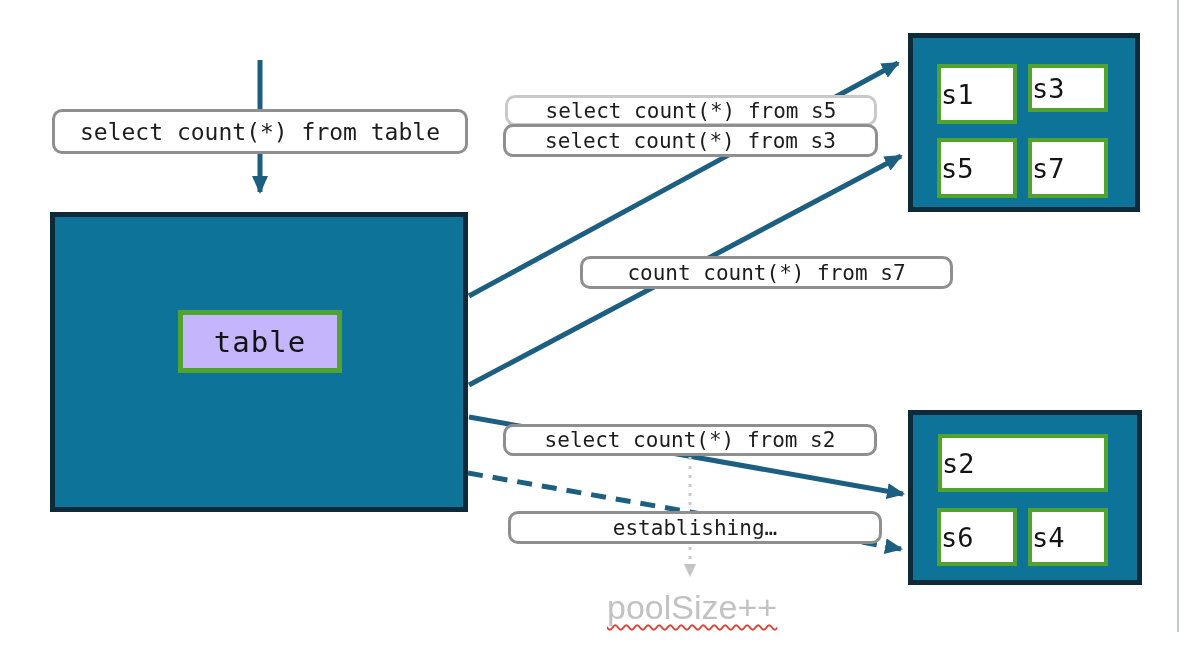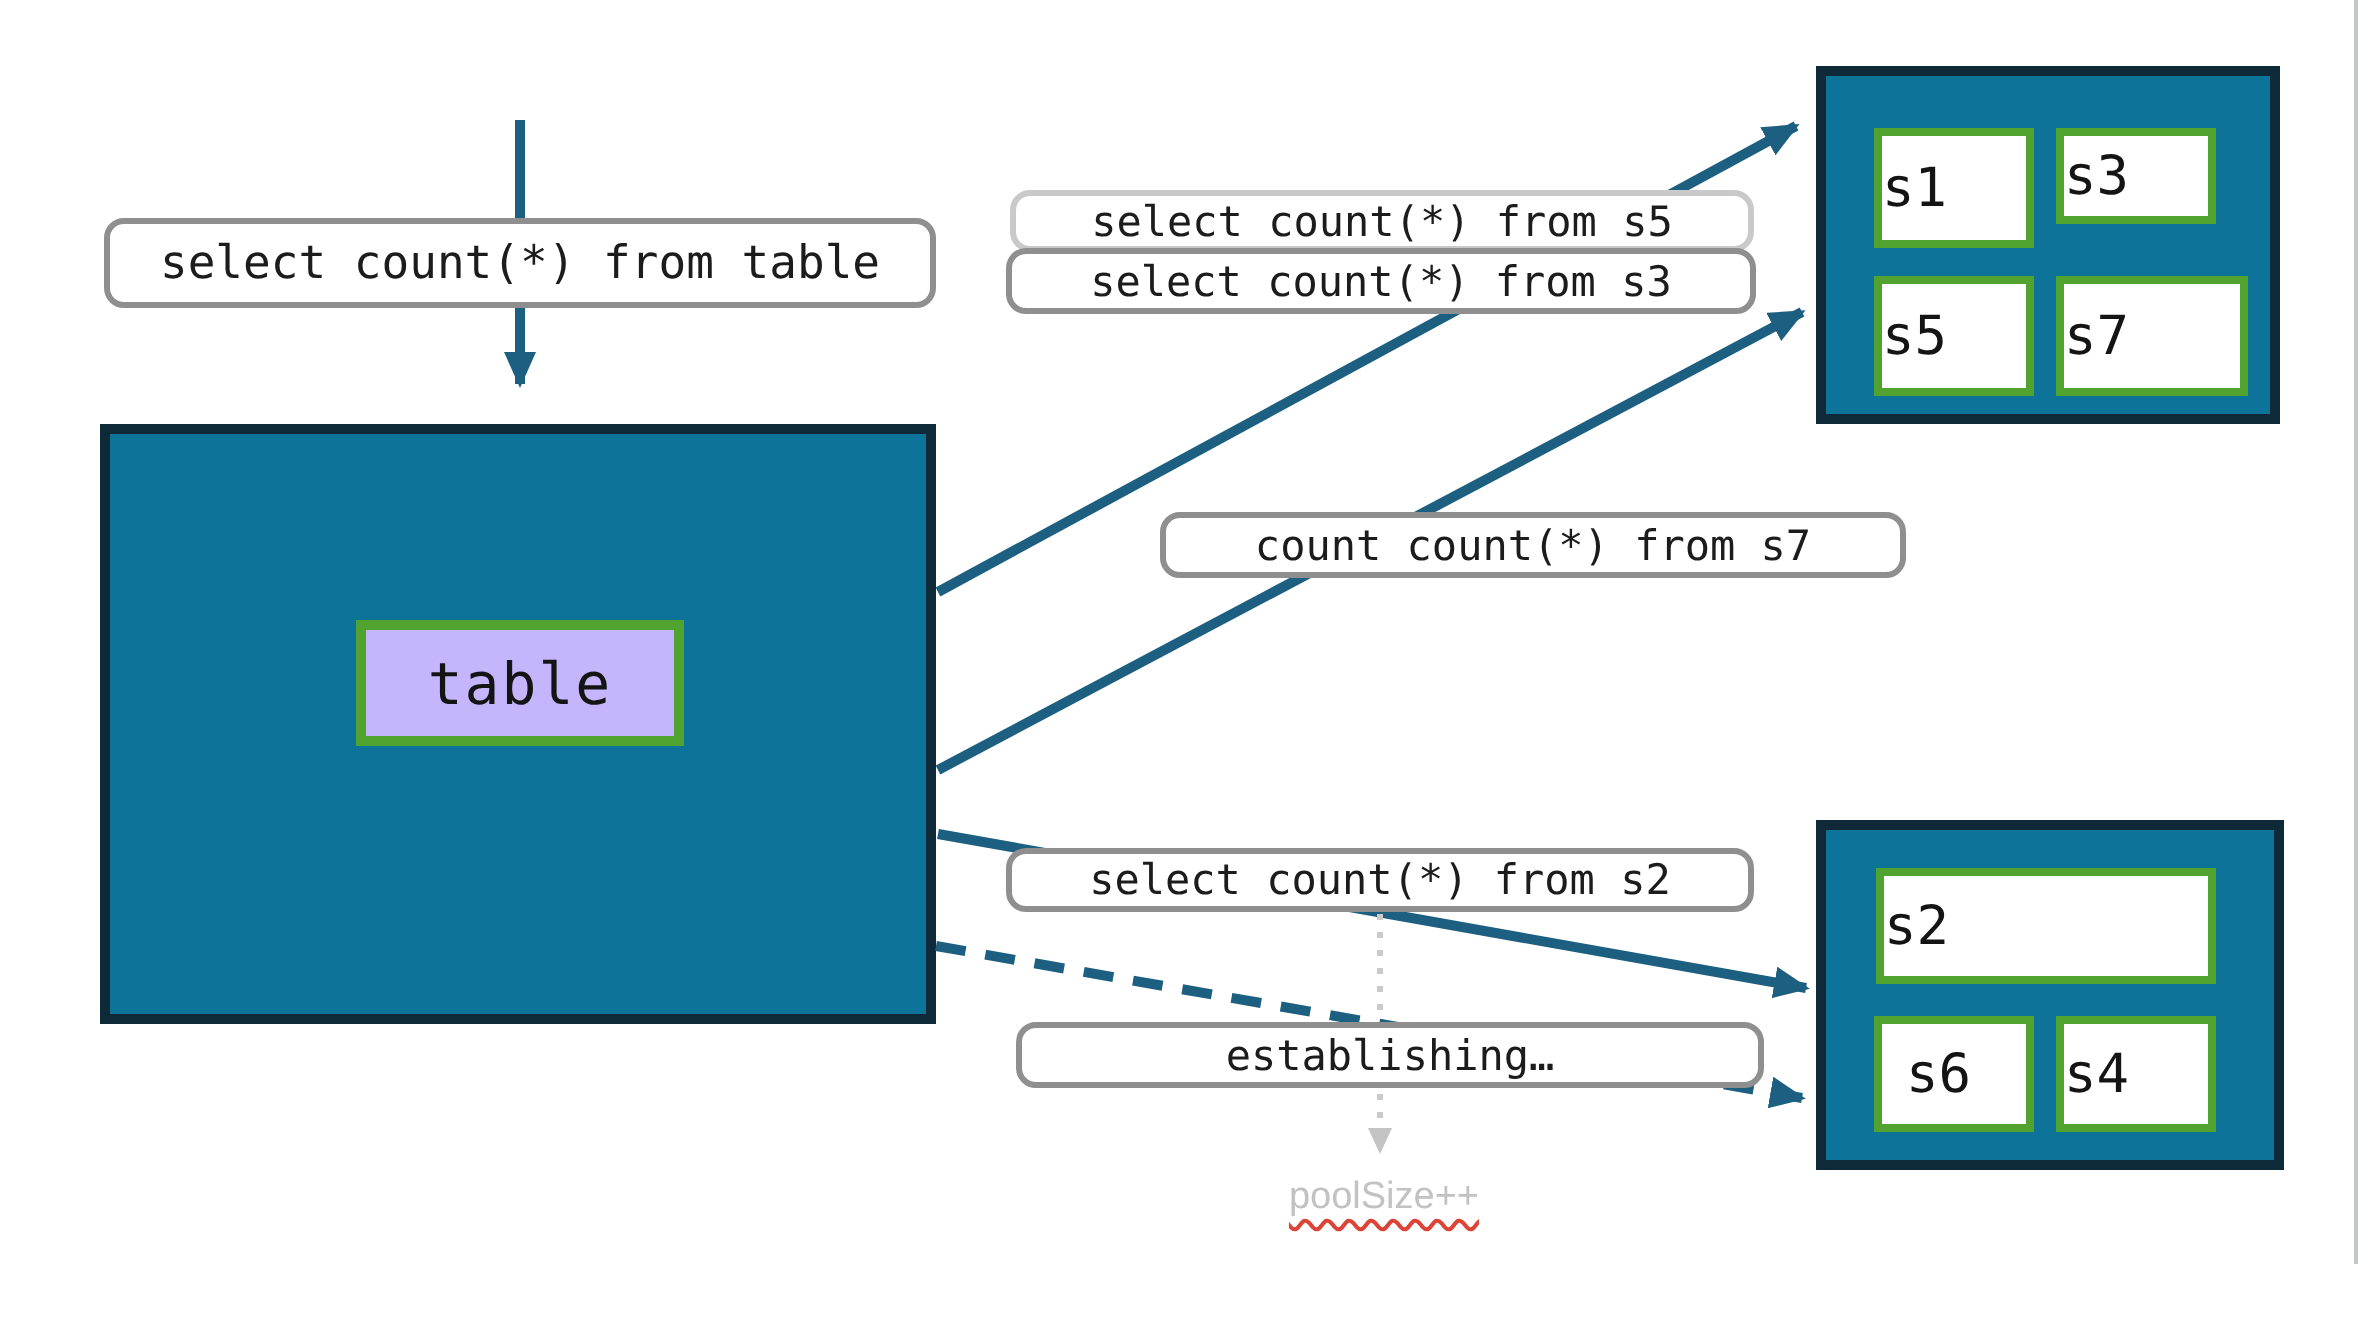--- a/index.html
+++ b/index.html
@@ -38,23 +38,22 @@
     display:flex;align-items:center;justify-content:center;
     font-size:21px;color:#1C1C1C;
     white-space:nowrap;
     z-index:3;
   }
   .pill.light{border-color:#C9C9C9;align-items:flex-end;}
   .pill.big{font-size:23px;}
   #arrow-layer{position:absolute;left:0;top:0;z-index:2;}
   #pool-size{
     font-family:"Liberation Sans","DejaVu Sans",sans-serif;
-    font-size:19px;
+    font-size:34px;
     color:#C2C2C2;
-    text-align:center;
     text-decoration:underline wavy #DB4437 2px;
     text-underline-offset:5px;
     text-decoration-skip-ink:none;
     z-index:3;
   }
   .slide-edge{
     width:2px;background:#C2C7CB;
   }
 </style>
 </head>
@@ -87,29 +86,29 @@
   <div class="abs teal-box" style="left:908px;top:33px;width:232px;height:179px;"></div>
   <div class="abs cell" style="left:937px;top:64px;width:80px;height:60px;">
     <span>s1</span>
   </div>
   <div class="abs cell" style="left:1028px;top:64px;width:80px;height:48px;">
     <span>s3</span>
   </div>
   <div class="abs cell" style="left:937px;top:138px;width:80px;height:60px;">
     <span>s5</span>
   </div>
-  <div class="abs cell" style="left:1028px;top:138px;width:96px;height:60px;">
+  <div class="abs cell" style="left:1028px;top:138px;width:80px;height:60px;">
     <span>s7</span>
   </div>
 
   <div class="abs teal-box" style="left:908px;top:410px;width:234px;height:175px;"></div>
   <div class="abs cell" style="left:938px;top:434px;width:170px;height:58px;">
     <span>s2</span>
   </div>
-  <div class="abs cell" style="left:937px;top:508px;width:80px;height:58px;padding-left:12px;">
+  <div class="abs cell" style="left:937px;top:508px;width:80px;height:58px;">
     <span>s6</span>
   </div>
   <div class="abs cell" style="left:1028px;top:508px;width:80px;height:58px;">
     <span>s4</span>
   </div>
 
   <div class="abs pill big" style="left:52px;top:109px;width:416px;height:45px;">
     <span>select count(*) from table</span>
   </div>
   <div class="abs pill light" style="left:505px;top:95px;width:372px;height:31px;">

